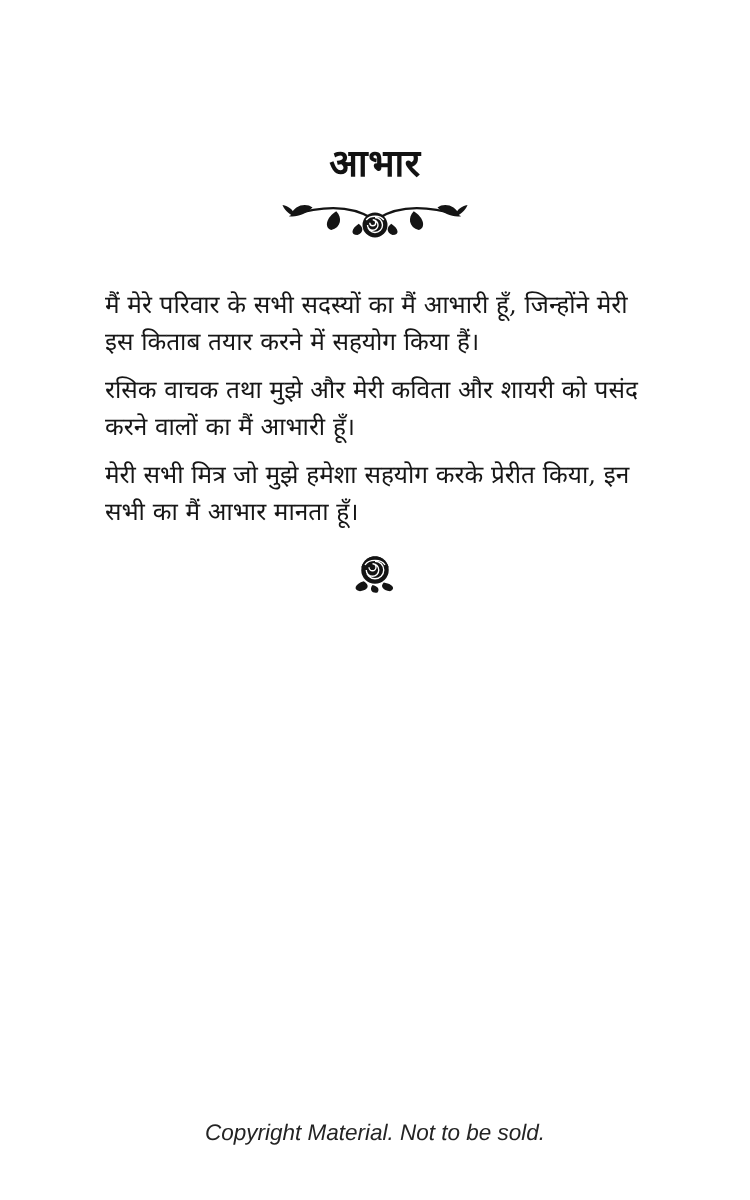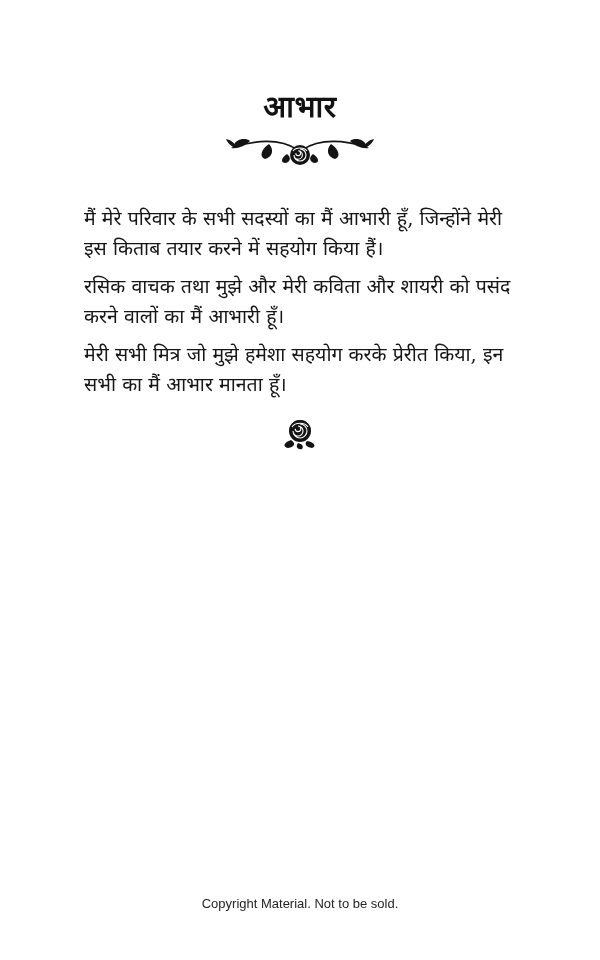--- a/index.html
+++ b/index.html
@@ -16,21 +16,21 @@
     color: #1c1c1c;
   }
   .page {
     position: relative;
     width: 600px;
     height: 960px;
     background: #ffffff;
   }
   .chapter-title {
     margin: 0;
-    padding-top: 88px;
+    padding-top: 113px;
     text-align: center;
     font-size: 30px;
     line-height: 38px;
     font-weight: bold;
     letter-spacing: 0.5px;
     color: #121212;
   }
   .flourish-wrap {
     margin-top: 6px;
     text-align: center;
@@ -54,22 +54,23 @@
     margin-top: 16px;
     text-align: center;
   }
   .footer-note {
     position: absolute;
     left: 0;
     right: 0;
     top: 896px;
     text-align: center;
     font-family: "Liberation Sans", "DejaVu Sans", sans-serif;
-    font-size: 13px;
+    font-size: 18px;
     color: #242424;
+    font-style: italic;
   }
 </style>
 </head>
 <body>
 
 <div class="page">
 
   <h1 class="chapter-title">आभार</h1>
 
   <div class="flourish-wrap">

